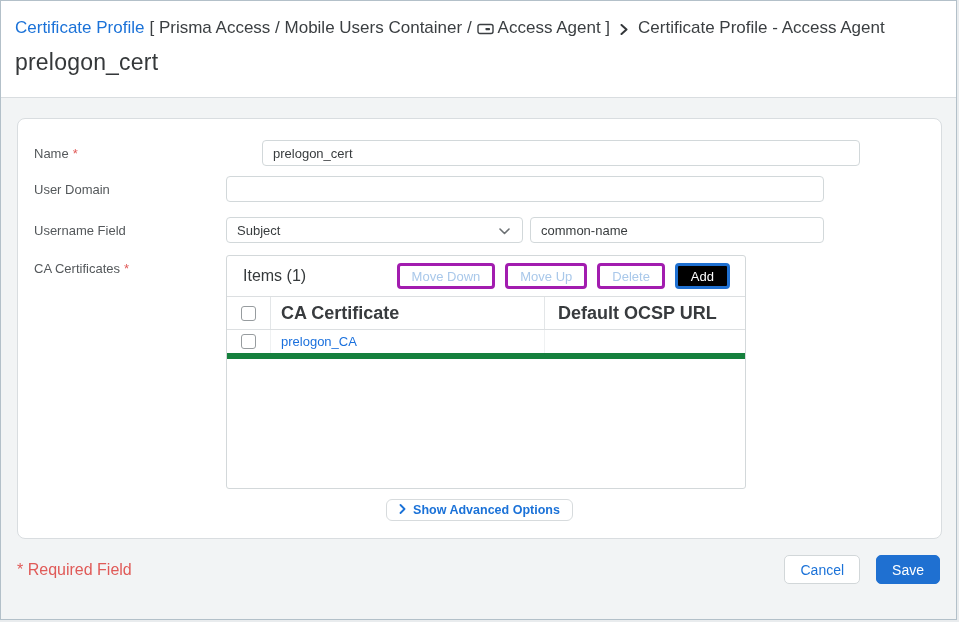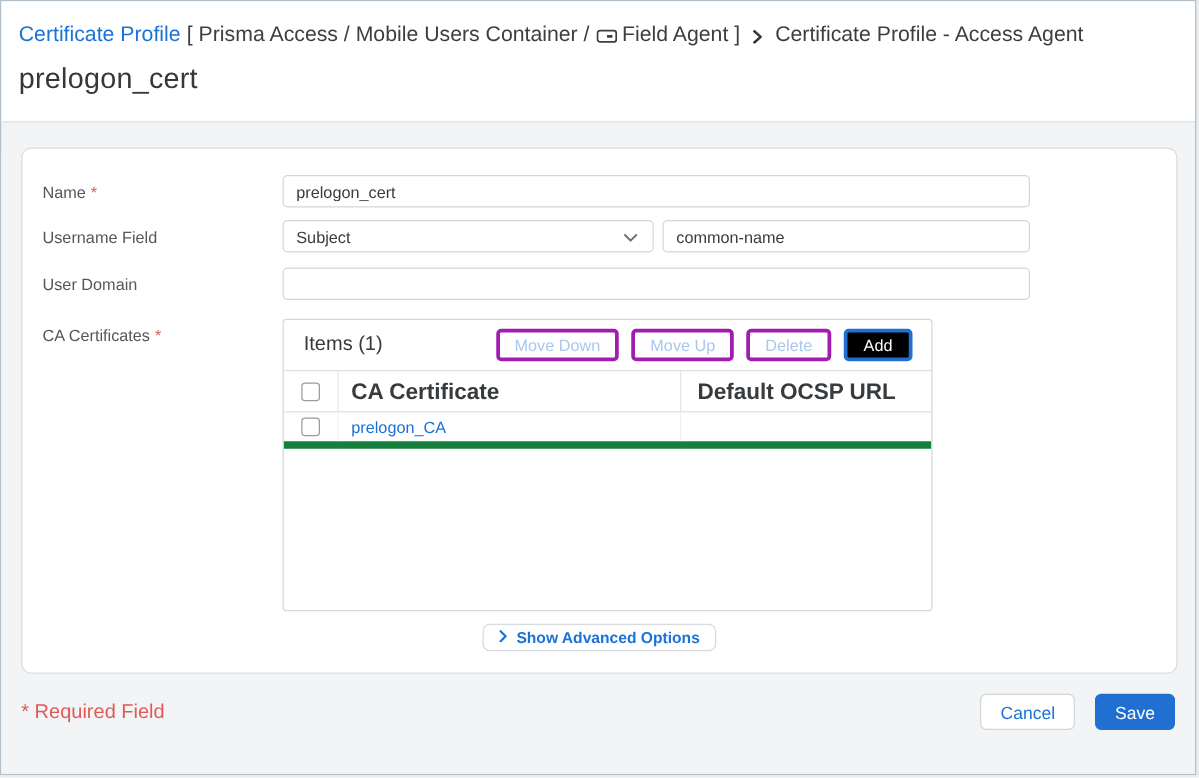--- a/index.html
+++ b/index.html
@@ -44,21 +44,21 @@
   .card {
     width: 925px; height: 421px;
     margin: 20px 0 0 16px;
     background:#ffffff;
     border: 1px solid #d9dde0;
     border-radius: 8px;
     padding-top: 21px;
   }
 
   .form-row { display:flex; align-items:center; margin-left:16px; }
-  .form-row.mb10 { margin-bottom:10px; }
+  .form-row.mb10 { margin-bottom:10px;gap:36px; }
   .form-row.mb12 { margin-bottom:12px; }
   .form-row.mb15 { margin-bottom:15px; }
   .form-row.top  { align-items:flex-start; }
   .form-label {
     width: 192px; flex: 0 0 192px;
     font-size: 13px; color:#54585b;
   }
   .form-row.top .form-label { padding-top: 6px; }
   .req { color:#e05a58; margin-left:4px; font-size:13px; }
 
@@ -167,63 +167,63 @@
   <div class="header">
     <div class="breadcrumb">
       <span class="crumb-link">Certificate Profile</span>
       <span class="ctx">[ Prisma Access / Mobile Users Container /</span>
       <span class="crumb-container-icon">
         <svg width="17" height="12" viewBox="0 0 17 12">
             <rect x="1" y="1.5" width="15" height="9" rx="2" fill="none" stroke="#3b3f42" stroke-width="1.4"></rect>
             <rect x="8.5" y="5" width="4.5" height="2.2" rx="0.6" fill="#3b3f42"></rect>
           </svg>
       </span>
-      <span class="ctx">Field Agent ]</span>
+      <span class="ctx">Access Agent ]</span>
       <span class="crumb-sep">
         <svg width="8" height="11" viewBox="0 0 8 11">
             <polyline points="1.5,1 6.5,5.5 1.5,10" fill="none" stroke="#33373a" stroke-width="2" stroke-linecap="round" stroke-linejoin="round"></polyline>
           </svg>
       </span>
       <span class="ctx">Certificate Profile - Access Agent</span>
     </div>
     <div class="page-title">prelogon_cert</div>
   </div>
 
   <div class="main">
     <div class="card">
 
       <div class="form-row mb10">
         <div class="form-label">
           <span>Name</span><span class="req">*</span>
         </div>
         <input class="text-input" type="text" value="prelogon_cert" style="">
       </div>
 
+      <div class="form-row mb15">
+        <div class="form-label">
+          <span>User Domain</span>
+        </div>
+        <input class="text-input" type="text" value="" style="">
+      </div>
+
       <div class="form-row mb12">
         <div class="form-label">
           <span>Username Field</span>
         </div>
         <div class="split">
           <div class="select-box">
             <span>Subject</span>
             <span>
               <svg width="11" height="7" viewBox="0 0 11 7">
                   <polyline points="1,1 5.5,5.5 10,1" fill="none" stroke="#6b7073" stroke-width="1.6" stroke-linecap="round" stroke-linejoin="round"></polyline>
                 </svg>
             </span>
           </div>
           <input class="text-input" type="text" value="common-name" style="">
         </div>
-      </div>
-
-      <div class="form-row mb15">
-        <div class="form-label">
-          <span>User Domain</span>
-        </div>
-        <input class="text-input" type="text" value="" style="">
       </div>
 
       <div class="form-row top">
         <div class="form-label">
           <span>CA Certificates</span><span class="req">*</span>
         </div>
 
         <div class="panel">
           <div class="panel-header">
             <span class="panel-title">Items (1)</span>

